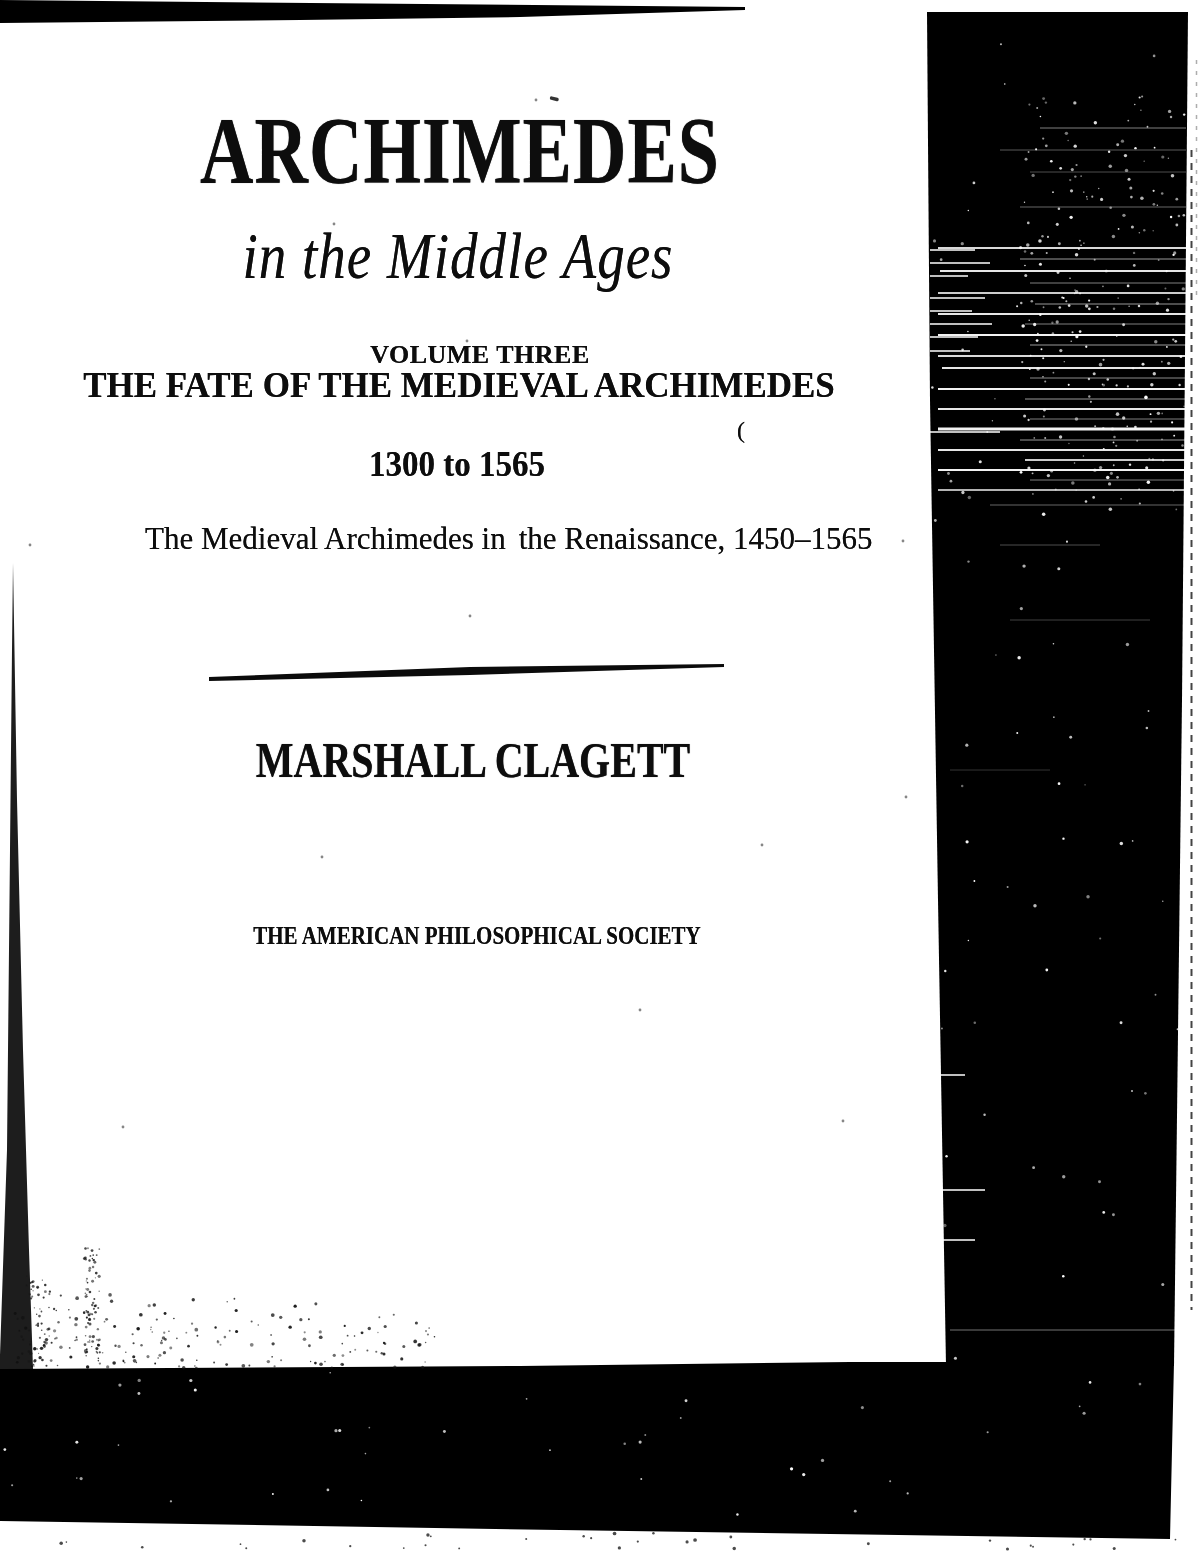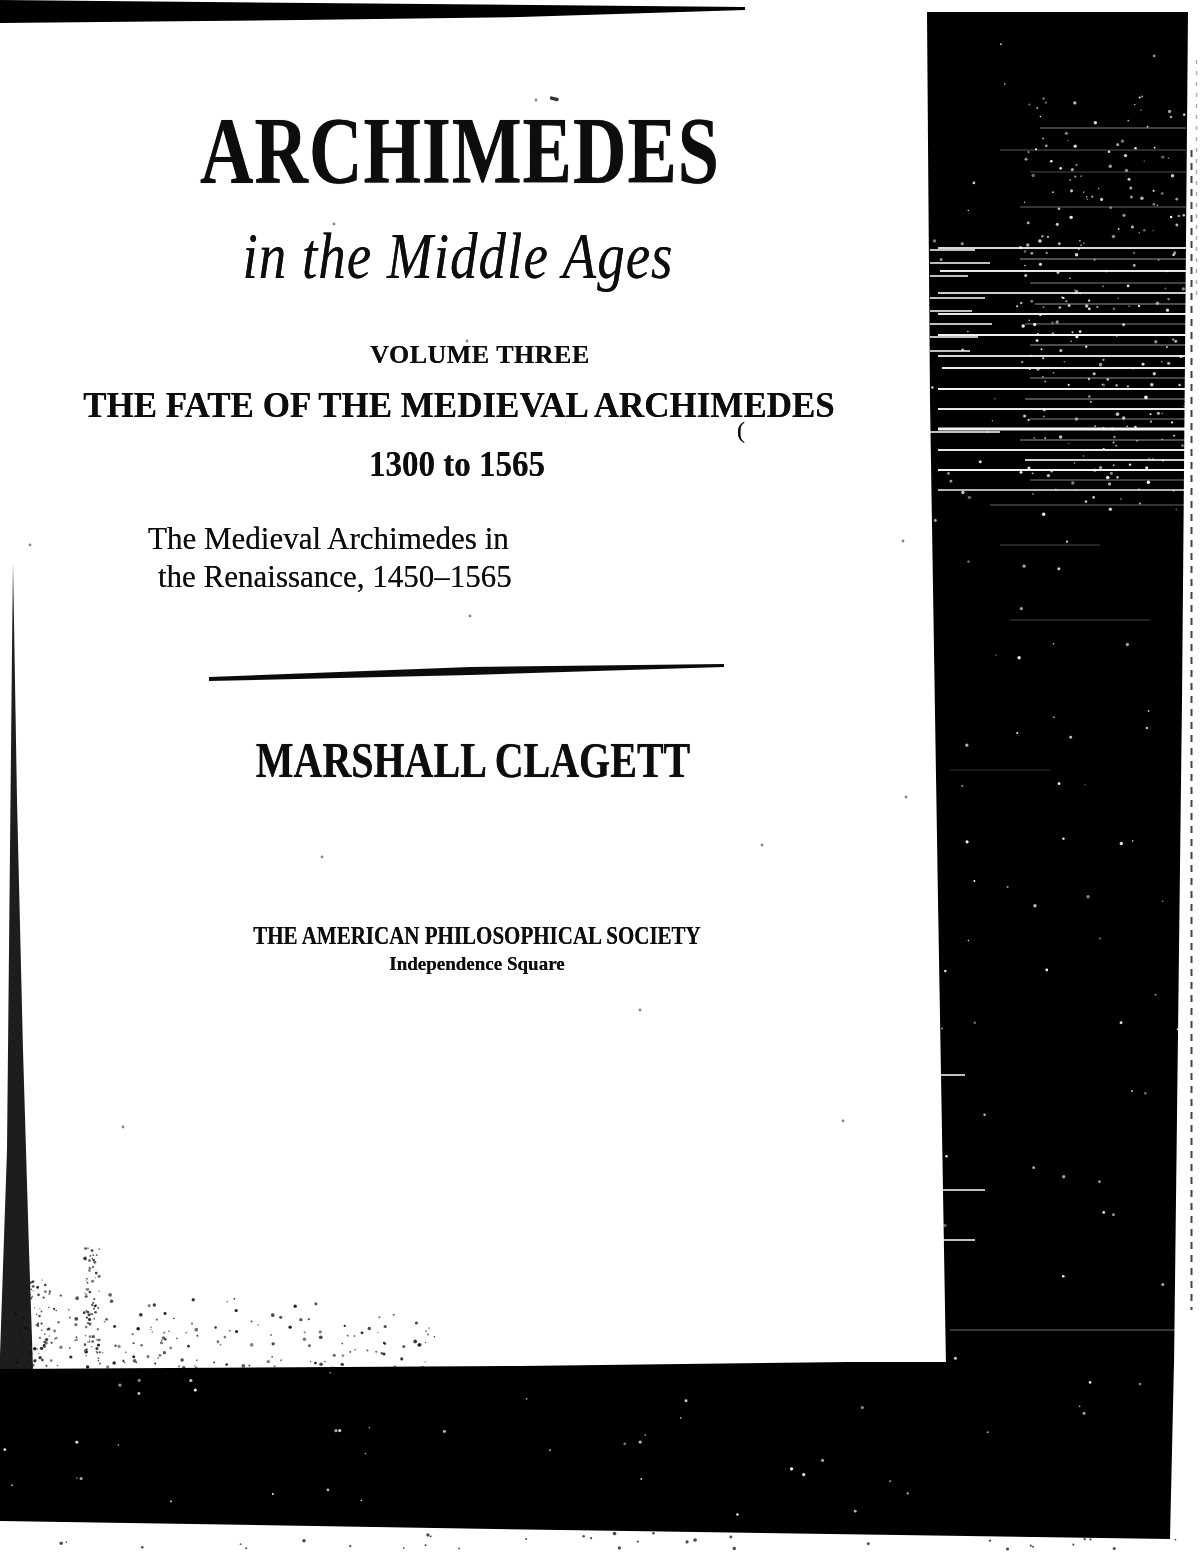--- a/index.html
+++ b/index.html
@@ -14,34 +14,34 @@
   .t{
     position:absolute;white-space:nowrap;line-height:1;color:var(--ink);
     transform-origin:50% 0;transform:translateX(-50%);
     text-shadow:0 0 .6px rgba(10,10,10,.85);
   }
   .title{left:460px;top:102px;font-size:74px;font-weight:700;letter-spacing:1px;
          transform:translateX(-50%) scaleY(1.3);}
   .subtitle{left:458px;top:224px;font-size:55px;font-style:italic;letter-spacing:1px;
          transform:translateX(-50%) scaleY(1.18);}
   .volume{left:480px;top:342px;font-size:26px;font-weight:700;letter-spacing:.5px;}
-  .fate{left:459px;top:388px;font-size:35px;font-weight:700;}
+  .fate{left:459px;top:368px;font-size:35px;font-weight:700;}
   .dates{left:457px;top:447px;font-size:33px;font-weight:700;transform:translateX(-50%) scaleY(1.08);}
   .part{
     position:absolute;left:145px;top:520px;display:flex;color:var(--ink);
     font-size:31px;line-height:38px;text-shadow:0 0 .6px rgba(10,10,10,.85);
   }
   .part-label{flex:none;width:152px;font-variant:small-caps;letter-spacing:1px;}
-  .part-lines{display:flex;flex-direction:column;align-items:center;}
+  .part-lines{display:flex;flex-direction:row;}
   .part-lines .l2{padding-left:13px;}
   .author{left:473px;top:736px;font-size:40px;font-weight:700;
          transform:translateX(-50%) scaleY(1.25);}
   .pub{
     position:absolute;left:477px;top:922px;transform:translateX(-50%);
-    text-align:center;color:var(--ink);text-shadow:0 0 .5px rgba(10,10,10,.8);
+    color:var(--ink);text-shadow:0 0 .5px rgba(10,10,10,.8);
   }
   .pub .name{font-size:21px;font-weight:700;transform:scaleY(1.15);transform-origin:50% 0;margin:0 0 6px 0;}
   .pub .addr{font-size:19px;font-weight:700;margin:0 0 3px 0;}
   .pub .city{font-size:18px;font-weight:700;margin:0 0 3px 0;}
   .pub .year{font-size:16px;font-weight:700;margin:0;}
   .stray-paren{left:737px;top:418px;font-size:24px;transform:none;}
 </style>
 </head>
 <body>
 
@@ -826,16 +826,15 @@
     <span class="part-lines">
       <span class="l1">The Medieval Archimedes in</span>
       <span class="l2">the Renaissance, 1450–1565</span>
     </span>
   </div>
 
   <div class="t author">MARSHALL CLAGETT</div>
 
   <div class="pub">
     <div class="name">THE AMERICAN PHILOSOPHICAL SOCIETY</div>
-    <div class="addr">Independence Square</div>
   </div>
 
 </div>
 
 </body></html>

